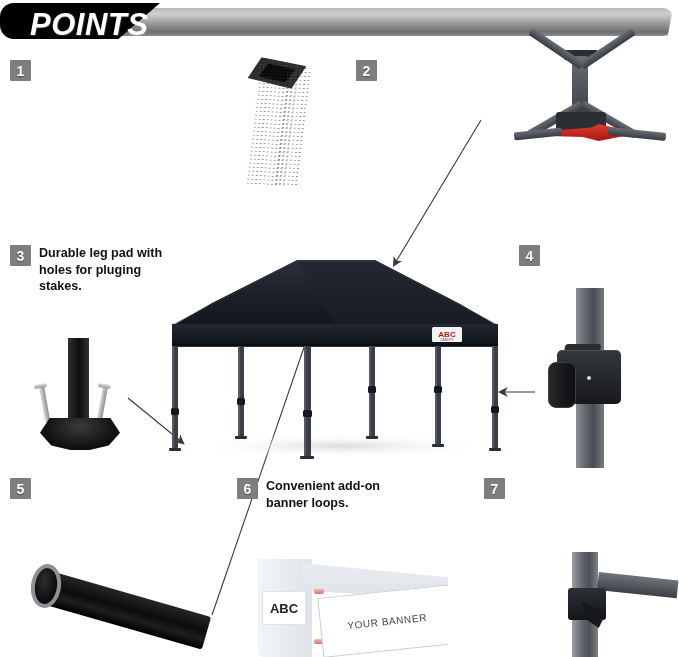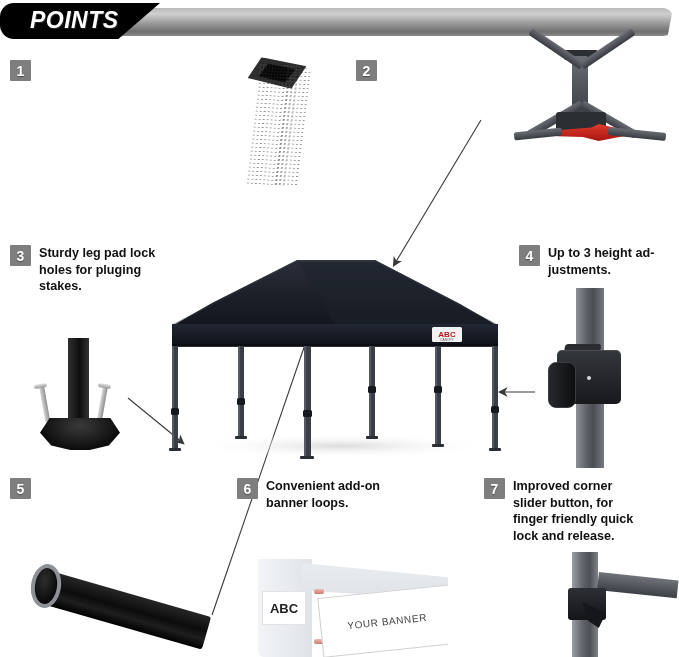--- a/index.html
+++ b/index.html
@@ -22,21 +22,21 @@
     clip-path:polygon(0 0,100% 0,99.2% 100%,1.2% 100%);
   }
   .header-tag{
     position:absolute;left:0px;top:0px;width:160px;height:36px;
     background:#000;
     border-radius:14px 0 0 14px;
     clip-path:polygon(0 0, 100% 0, 74% 100%, 0 100%);
   }
   .header-tag-text{
     position:absolute;left:30px;top:4px;
-    color:#fff;font-style:italic;font-weight:bold;font-size:23px;
+    color:#fff;font-style:italic;font-weight:bold;font-size:31px;
     letter-spacing:.5px;
     text-shadow:1px 1px 0 rgba(255,255,255,.15);
   }
   .header-sub{
     position:absolute;left:270px;top:9px;width:390px;
     text-align:center;
     color:#fff;font-style:italic;font-weight:bold;font-size:15px;
     text-shadow:1px 1px 1px rgba(0,0,0,.55);
     white-space:nowrap;
   }
@@ -406,42 +406,36 @@
   <div class="callout" style="left:10px;top:60px;width:210px;">
     <div class="badge">1</div>
   </div>
 
   <div class="callout" style="left:356px;top:60px;width:150px;">
     <div class="badge">2</div>
   </div>
 
   <div class="callout" style="left:10px;top:245px;width:190px;">
     <div class="badge">3</div>
-    <div class="ctext">Sturdy leg pad lock
+    <div class="ctext">Durable leg pad with
 holes for pluging
 stakes.</div>
   </div>
 
   <div class="callout" style="left:519px;top:245px;width:155px;">
     <div class="badge">4</div>
-    <div class="ctext">Up to 3 height ad-
-justments.</div>
   </div>
 
   <div class="callout" style="left:10px;top:478px;width:180px;">
     <div class="badge">5</div>
   </div>
 
   <div class="callout" style="left:237px;top:478px;width:190px;">
     <div class="badge">6</div>
     <div class="ctext">Convenient add-on
 banner loops.</div>
   </div>
 
   <div class="callout" style="left:484px;top:478px;width:190px;">
     <div class="badge">7</div>
-    <div class="ctext">Improved corner
-slider button, for
-finger friendly quick
-lock and release.</div>
   </div>
 
 </div>
 
 </body></html>

